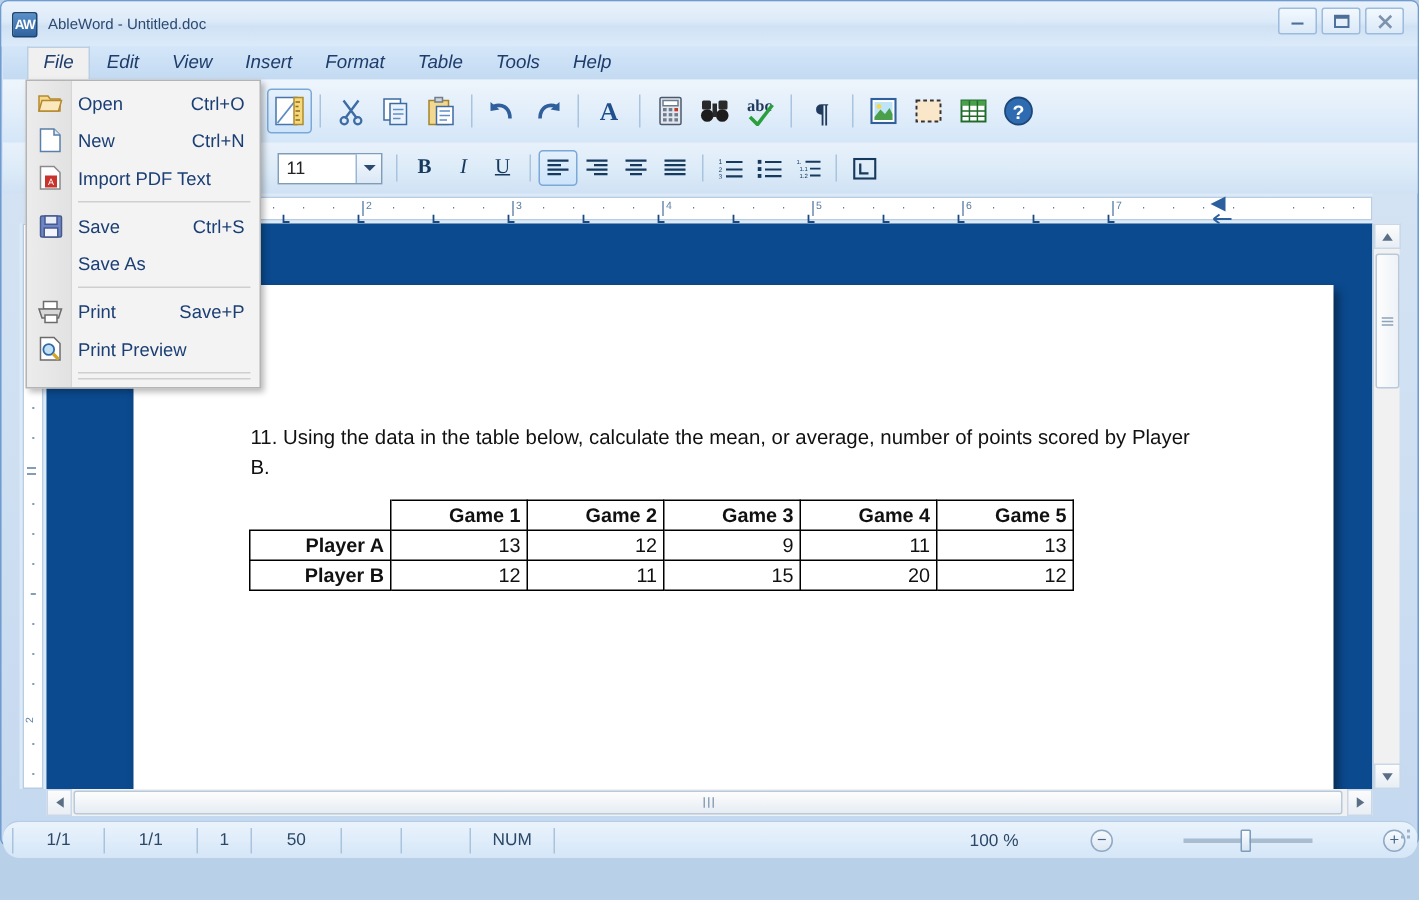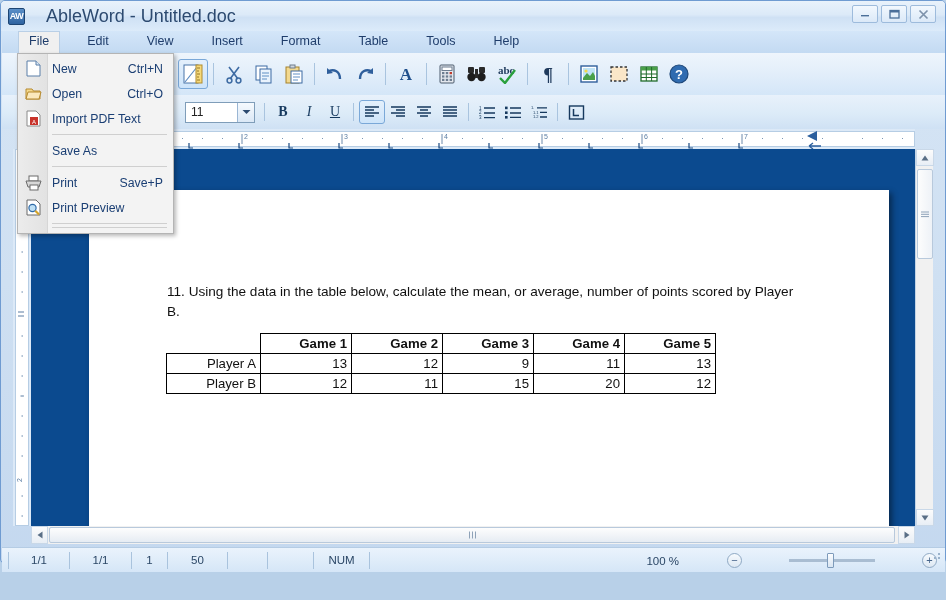--- a/index.html
+++ b/index.html
@@ -26,40 +26,40 @@
   }
   #appicon {
     width: 17px; height: 17px; margin-left: 7px;
     background: linear-gradient(180deg,#5a8fc8,#2f63a0);
     border: 1px solid #1d4573; border-radius: 2px;
     color: #fff; font-size: 9px; font-weight: bold;
     display: flex; align-items: center; justify-content: center;
     letter-spacing: -0.5px;
   }
   #title {
-    margin-left: 21px; font-size: 18px; color: #2c4a70;
+    margin-left: 7px; font-size: 10px; color: #2c4a70;
   }
   .wbtn {
     width: 26px; height: 18px; margin-top: -2px;
     display: flex; align-items: center; justify-content: center;
     color: #3a5f8c; font-size: 12px;
     background: linear-gradient(180deg,#f2f8fe,#dbe9f8);
     border: 1px solid #9dbbdc; border-radius: 2px; margin-right: 3px;
   }
   #wbtns { position: absolute; right: 6px; top: 6px; display: flex; }
   .wbtn.close { color: #7a8fa8; }
 
   
   #menubar {
     position: absolute; left: 1px; top: 30px; width: 943px; height: 22px;
     background: linear-gradient(180deg,#d4e6f9,#c3daf2);
-    display: flex; align-items: center; padding-left: 16px;
+    display: flex; align-items: center; padding-left: 16px; font-style: italic;
   }
   .menu-item {
-    font-size: 12.5px; color: #1f3d6b; padding: 3px 11px 4px 27px;
+    font-size: 12.5px; color: #1f3d6b; padding: 3px 11px 4px 11px;
     line-height: 15px;
   }
   .menu-item.active {
     background: #f0f0f0;
     border: 1px solid #b9cfe6; border-bottom: none;
     padding: 2px 10px 4px 10px;
   }
 
   
   #toolbar1 {
@@ -129,21 +129,21 @@
     font-size: 13.6px; color: #111; line-height: 20px;
   }
   #doc-table {
     position: absolute; left: 77px; top: 143px;
     border-collapse: collapse;
   }
   #doc-table td {
     border: 1px solid #000; font-size: 13.2px; color: #111;
     text-align: right; height: 20px; padding: 0 4px;
   }
-  #doc-table td.lbl { font-weight: normal; width: 94px; margin-top: 16px; }
+  #doc-table td.lbl { font-weight: bold; width: 94px; margin-top: 16px; }
   #doc-table td.hdr { font-weight: bold; width: 91px; }
   #doc-table td.corner { border: none; }
   #doc-table tr:first-child td.corner { border-right: 1px solid #000; border-bottom: 1px solid #000; }
 
   
   #vscroll {
     position: absolute; left: 914px; top: 148px; width: 18px; height: 377px;
     background: #f1f1f1; border-left: 1px solid #c3d4e6;
   }
   #vscroll .arrowbtn {
@@ -175,21 +175,21 @@
     border: 1px solid #b8c9dc; border-radius: 2px;
     display: flex; align-items: center; justify-content: center;
     font-size: 9px; color: #8fa4bb; letter-spacing: 1px;
   }
 
   
   #statusbar {
     position: absolute; left: 1px; top: 546px; width: 943px; height: 25px;
     background: linear-gradient(180deg,#eaf3fc,#d5e6f7);
     border-top: 1px solid #b5cce4;
-    display: flex; align-items: center;
+    display: flex; align-items: center; border-radius: 11px;
   }
   .st-cell {
     font-size: 11.5px; color: #2b4766; text-align: center;
     border-right: 1px solid #a9c3dd; height: 17px; line-height: 17px;
   }
   #zoomarea {
     position: absolute; right: 8px; top: 0; height: 25px;
     display: flex; align-items: center; gap: 40px;
   }
   #zoomarea .pct { font-size: 11.5px; color: #2b4766; margin-right: 8px; }
@@ -616,54 +616,65 @@
           <rect x="8" y="4" width="2" height="2"></rect>
         </g>
       </svg>
   </div>
 
   <div id="filemenu">
     <div class="gutter"></div>
 
     <div class="fm-row">
       <span class="fm-icon">
+        <svg width="17" height="15" viewBox="0 0 17 15">
+            <path d="M1 3h6l1.5 2H15v8H1z" fill="#f5d98c" stroke="#b5892e"></path>
+            <path d="M3 6h13l-2 7H1z" fill="#fbe9bd" stroke="#b5892e"></path>
+          </svg>
+      </span>
+      <span>Open</span>
+      <span class="accel">Ctrl+O</span>
+    </div>
+
+    <div class="fm-row">
+      <span class="fm-icon">
         <svg width="15" height="17" viewBox="0 0 15 17">
             <path d="M1 1h9l4 4v11H1z" fill="#fff" stroke="#5a7fa8"></path>
             <path d="M10 1v4h4" fill="#dce9f6" stroke="#5a7fa8"></path>
           </svg>
       </span>
       <span>New</span>
       <span class="accel">Ctrl+N</span>
-    </div>
-
-    <div class="fm-row">
-      <span class="fm-icon">
-        <svg width="17" height="15" viewBox="0 0 17 15">
-            <path d="M1 3h6l1.5 2H15v8H1z" fill="#f5d98c" stroke="#b5892e"></path>
-            <path d="M3 6h13l-2 7H1z" fill="#fbe9bd" stroke="#b5892e"></path>
-          </svg>
-      </span>
-      <span>Open</span>
-      <span class="accel">Ctrl+O</span>
     </div>
 
     <div class="fm-row">
       <span class="fm-icon">
         <svg width="15" height="17" viewBox="0 0 15 17">
             <path d="M1 1h9l4 4v11H1z" fill="#fff" stroke="#8a8a8a"></path>
             <path d="M4 7h8v8H4z" fill="#c8332b"></path>
             <text x="8" y="13.5" font-size="6" fill="#fff" text-anchor="middle" font-family="Liberation Sans, sans-serif">A</text>
           </svg>
       </span>
       <span>Import PDF Text</span>
       <span class="accel"></span>
     </div>
 
     <div class="fm-sep"></div>
 
+    <div class="fm-row">
+      <span class="fm-icon">
+        <svg width="16" height="16" viewBox="0 0 16 16">
+            <rect x="1" y="1" width="14" height="14" rx="1" fill="#6f86c4" stroke="#46598f"></rect>
+            <rect x="4" y="1" width="8" height="5.5" fill="#e8edf8" stroke="#46598f"></rect>
+            <rect x="3.5" y="9" width="9" height="6" fill="#f2f5fc" stroke="#46598f"></rect>
+          </svg>
+      </span>
+      <span>Save</span>
+      <span class="accel">Ctrl+S</span>
+    </div>
 
     <div class="fm-row">
       <span>Save As</span>
       <span class="accel"></span>
     </div>
 
     <div class="fm-sep"></div>
 
     <div class="fm-row">
       <span class="fm-icon">

